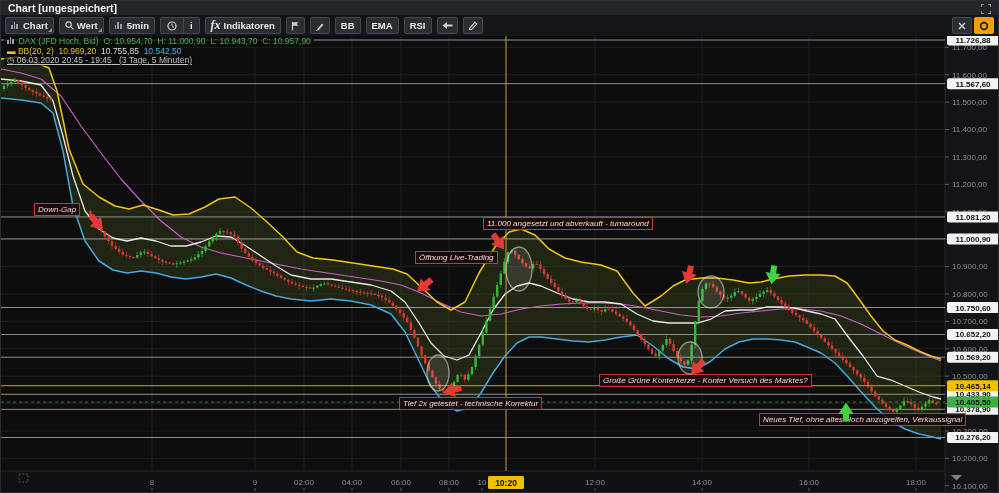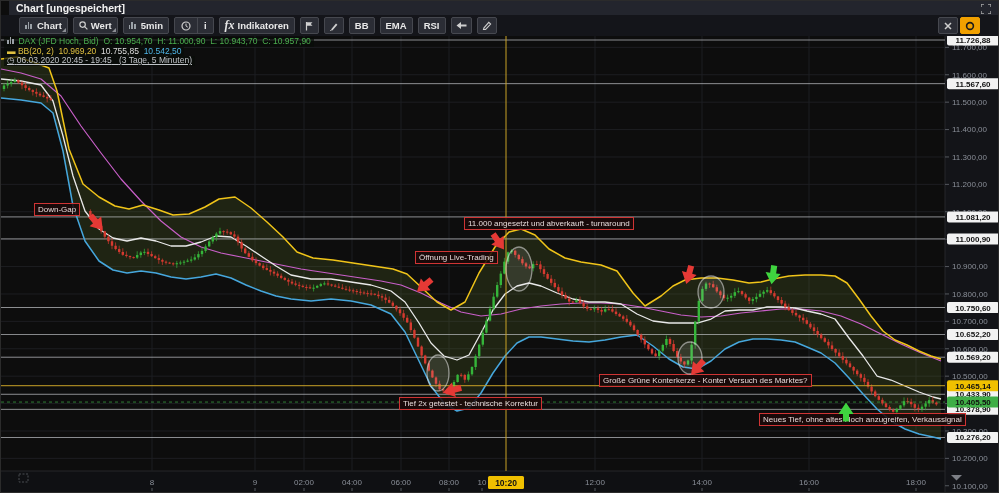--- a/index.html
+++ b/index.html
@@ -1,40 +1,40 @@
 <!DOCTYPE html>
 <html><head>
 <meta charset="utf-8">
 <style>
   html,body{margin:0;padding:0;background:#000;font-family:"Liberation Sans",sans-serif;}
   .window{position:relative;width:999px;height:493px;background:#0d0d0d;overflow:hidden;border:1px solid #2b2b2b;box-sizing:border-box;}
-  .titlebar{position:absolute;top:0;left:8px;right:0;height:20px;background:#23252d;color:#f2f2f2;
+  .titlebar{position:absolute;top:0;left:0;right:0;height:20px;background:#23252d;color:#f2f2f2;
     font-size:10.5px;font-weight:bold;line-height:14px;padding:0 7px;box-sizing:border-box;z-index:20;}
   .expand-ic{position:absolute;right:7px;top:2px;width:10px;height:10px;cursor:pointer;}
   .toolbar{position:absolute;top:14px;left:0;right:0;height:21px;background:#14151a;display:flex;
-    align-items:center;gap:5px;padding:0 18px;z-index:20;box-sizing:border-box;}
+    align-items:center;gap:5px;padding:0 4px;z-index:20;box-sizing:border-box;}
   .tb-btn{display:inline-flex;align-items:center;gap:3px;background:#2b2d35;border:1px solid #46484f;
     border-radius:2px;color:#e8e8e8;font-size:9.5px;font-weight:bold;height:15px;padding:0 5px;position:relative;cursor:pointer;}
   .tb-btn.icon-only{padding:0 4px;}
   .corner:after{content:"";position:absolute;right:1px;bottom:1px;border-left:4px solid transparent;border-bottom:4px solid #8d8f96;}
   .tb-group{display:inline-flex;background:#2b2d35;border:1px solid #46484f;border-radius:2px;height:15px;}
   .tb-group .seg{display:inline-flex;align-items:center;padding:0 6px;color:#e8e8e8;font-size:9.5px;font-weight:bold;cursor:pointer;}
   .tb-group .seg + .seg{border-left:1px solid #46484f;}
   .tb-right{margin-left:auto;display:inline-flex;gap:2px;}
   .tb-orange{background:#f0a000;border-color:#f0a000;color:#222;}
   .fx{font-family:"Liberation Serif",serif;font-style:italic;font-size:12px;}
   .legend{position:absolute;left:3px;top:36px;z-index:18;font-size:8.5px;line-height:9.5px;}
   .legend .row{margin-bottom:0px;white-space:nowrap;}
   .legend .chip{display:inline-block;background:rgba(8,12,8,0.72);padding:0 3px;}
   .lg-green{color:#4caf50;} .lg-yel{color:#e0c040;} .lg-wht{color:#dddddd;} .lg-cyan{color:#4fb6e8;}
   .lg-pink{color:#d678d6;} .lg-gray{color:#c0c3c8;text-decoration:underline;}
   .bars{display:inline-block;width:7px;height:7px;position:relative;margin-right:2px;}
   .bars i{position:absolute;bottom:0;width:1.6px;background:#9aa0a6;}
   .bars i:nth-child(1){left:0;height:4px;} .bars i:nth-child(2){left:2.6px;height:7px;} .bars i:nth-child(3){left:5.2px;height:5px;}
-  #annos{position:absolute;left:0;top:0;width:967px;height:493px;z-index:8;pointer-events:none;}
+  #annos{position:absolute;left:0;top:0;width:967px;height:493px;z-index:8;pointer-events:none;font-style:italic;}
   .anno{position:absolute;border:1px solid #cf3434;background:rgba(28,9,9,0.86);color:#e6dada;
     font-size:8px;line-height:11px;padding:0 3px;white-space:nowrap;text-align:center;pointer-events:auto;cursor:pointer;}
   #chart-svg{position:absolute;left:0;top:0;z-index:2;}
   #deco-svg{position:absolute;left:0;top:0;z-index:12;pointer-events:none;}
   svg text{font-family:"Liberation Sans",sans-serif;}
 </style>
 </head>
 <body>
 
 <div class="window">
@@ -680,21 +680,21 @@
       <rect x="946" y="395.5581199999998" width="52" height="11" rx="2" fill="#3fae46"></rect>
       <text x="972" y="404.0581199999998" font-size="8" font-weight="bold" fill="#111" text-anchor="middle">10.405,50</text>
       <rect x="487" y="475" width="36" height="13" rx="1.5" fill="#f0c000"></rect>
       <text x="505" y="484.5" font-size="8.5" font-weight="bold" fill="#111" text-anchor="middle">10:20</text>
       <path d="M950,474 h11 l-5.5,5.5 Z" fill="#7c7f85"></path>
       <rect x="18" y="473" width="9" height="8" fill="none" stroke="#4a4d52" stroke-dasharray="2,1.5"></rect>
     </svg>
 
   <div id="annos">
       <div class="anno" style="left: 33px; top: 202px;">Down-Gap</div>
-      <div class="anno" style="left: 463px; top: 216px;">11.000 angesetzt und abverkauft - turnaround</div>
+      <div class="anno" style="left: 482px; top: 216px;">11.000 angesetzt und abverkauft - turnaround</div>
       <div class="anno" style="left: 414px; top: 250px;">Öffnung Live-Trading</div>
       <div class="anno" style="left: 598px; top: 373px;">Große Grüne Konterkerze - Konter Versuch des Marktes?</div>
       <div class="anno" style="left: 398px; top: 396px;">Tief 2x getestet - technische Korrektur</div>
       <div class="anno" style="left: 758px; top: 412px;">
         <div>Neues Tief, ohne altes Hoch anzugreifen, Verkaussignal</div>
       </div>
     </div>
   <svg id="deco-svg" width="999" height="493">
       <ellipse cx="518" cy="268" rx="13" ry="22" fill="rgba(255,255,255,0.10)" stroke="rgba(230,230,230,0.55)" stroke-width="1.3"></ellipse>
       <ellipse cx="437" cy="372" rx="11" ry="18" fill="rgba(255,255,255,0.10)" stroke="rgba(230,230,230,0.55)" stroke-width="1.3"></ellipse>

